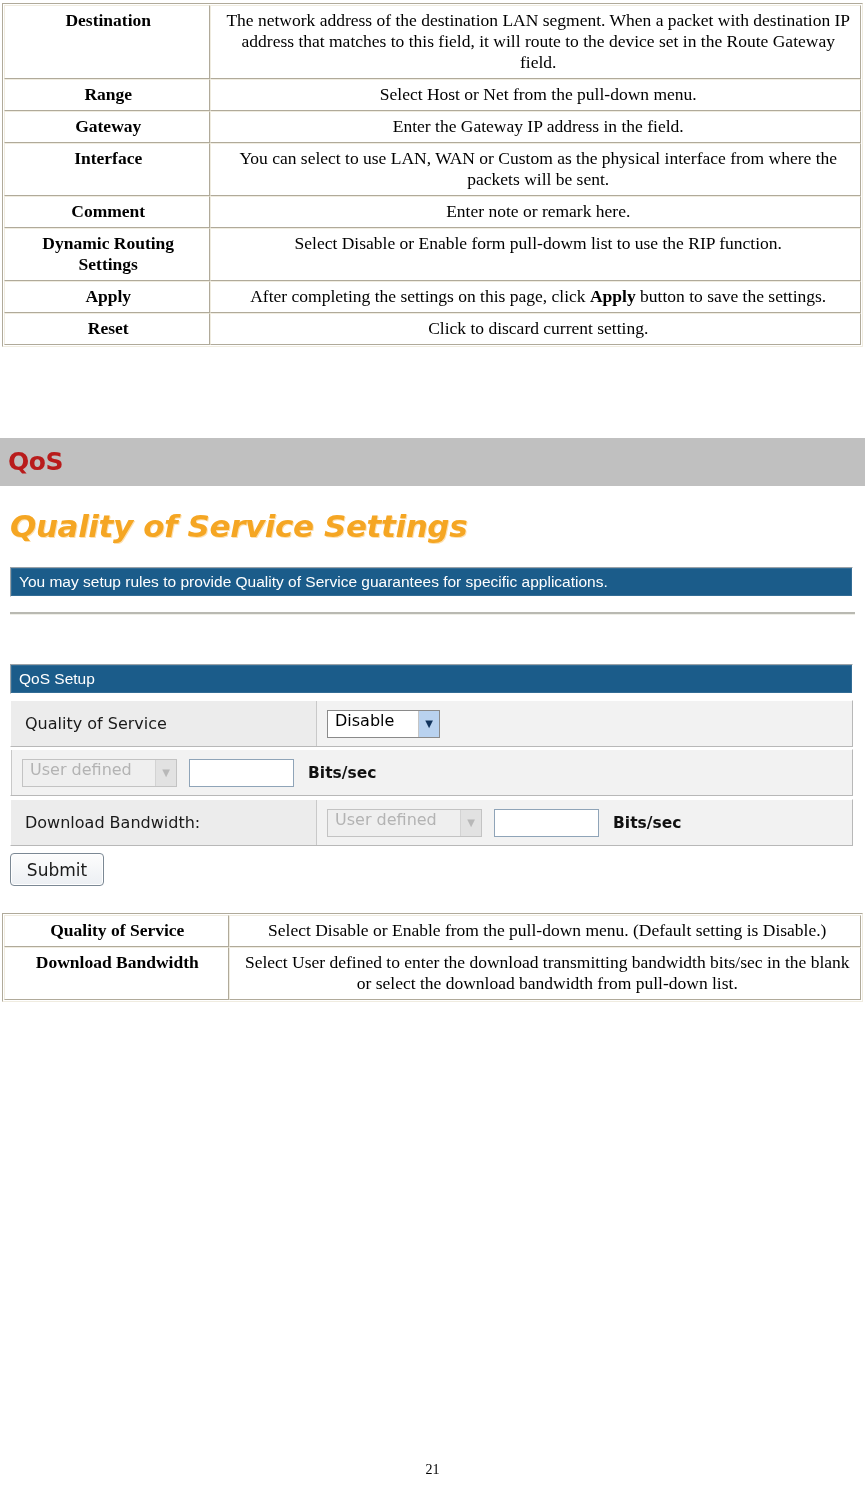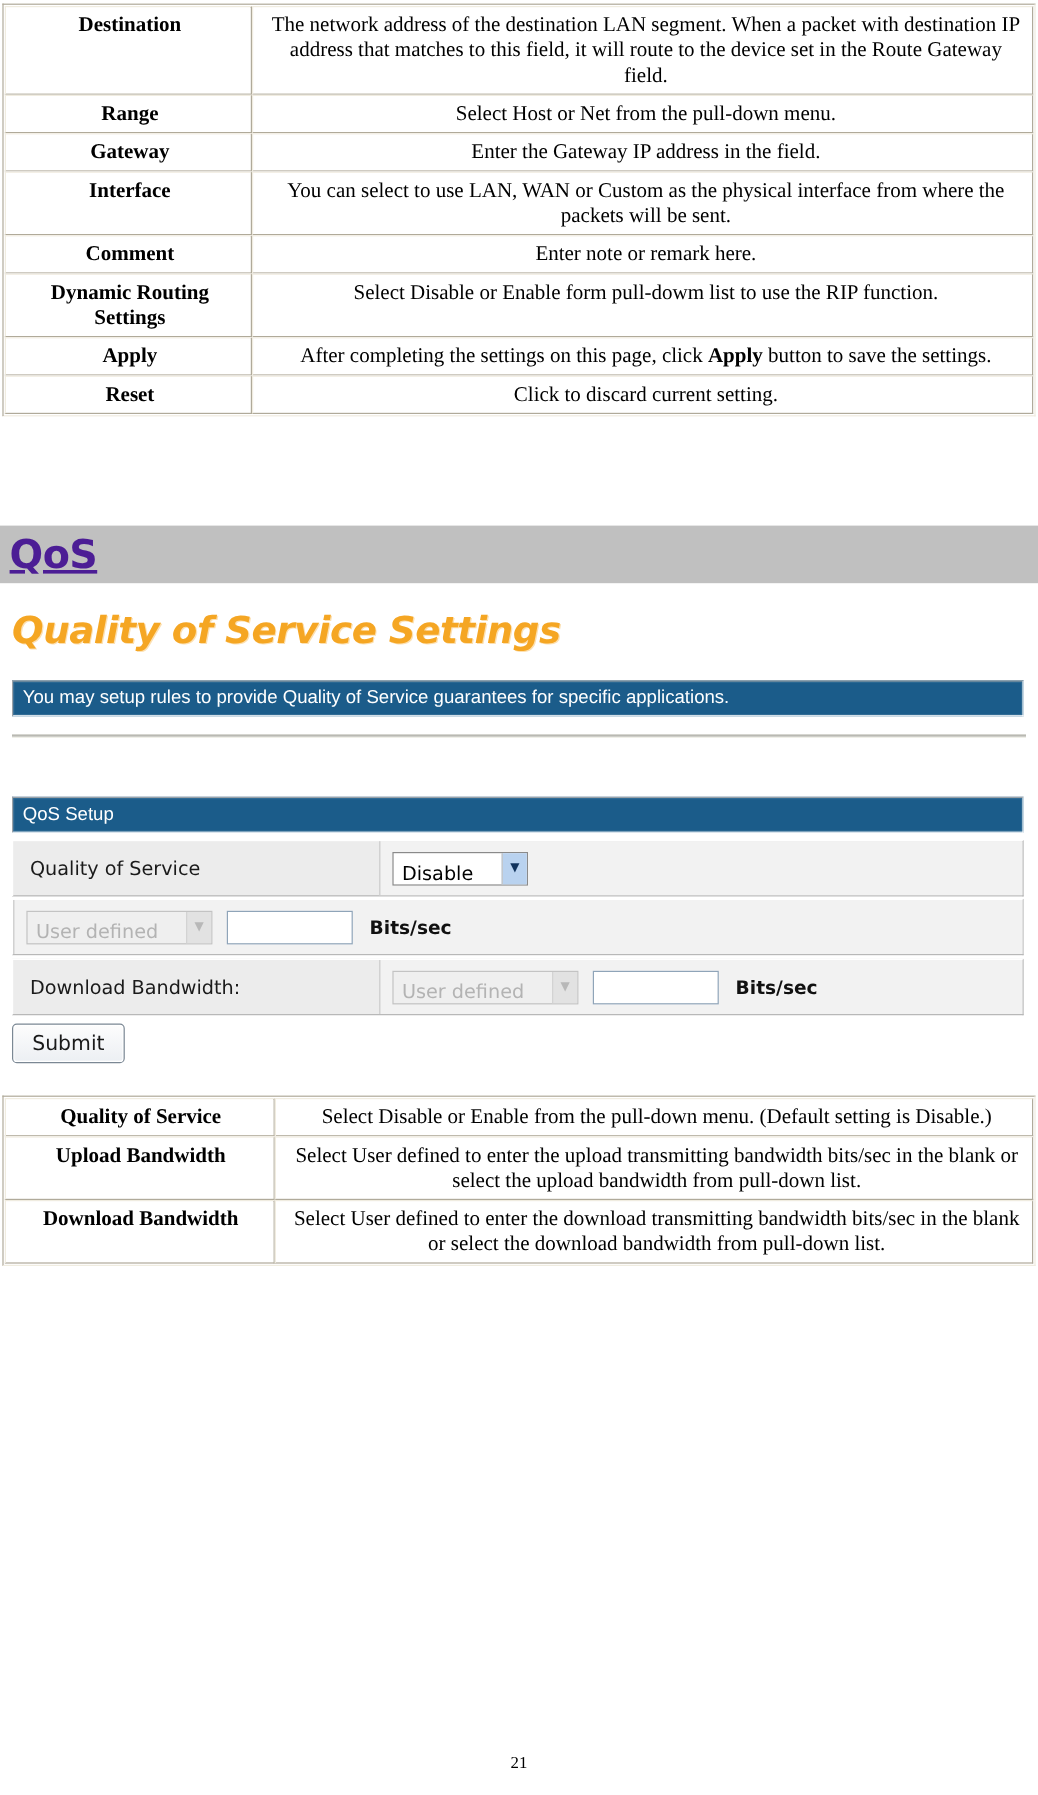--- a/index.html
+++ b/index.html
@@ -65,26 +65,25 @@
     position: absolute;
     left: 0;
     top: 438px;
     width: 865px;
     height: 48px;
     background: #c0c0c0;
   }
   #qos-band .h {
     font-family: "DejaVu Sans", sans-serif;
     font-weight: bold;
-    font-size: 33px;
+    font-size: 25px;
     line-height: 48px;
     padding-left: 8px;
-    color: #4c1d95;
+    color: #b91c1c;
     letter-spacing: -0.5px;
-    text-decoration: underline;
   }
 
   
   #router-shot {
     position: absolute;
     left: 0;
     top: 498px;
     width: 865px;
     height: 398px;
     background: #ffffff;
@@ -173,21 +172,21 @@
     padding-left: 10px;
     box-sizing: border-box;
   }
   #row-qos  { top: 202px; }
   #row-up   { top: 251px; }
   #row-down { top: 301px; }
 
   
   .sel {
     display: inline-flex;
-    align-items: flex-end;
+    align-items: flex-start;
     height: 28px;
     background: #ffffff;
     border: 1px solid #8a8a8a;
     box-sizing: border-box;
     font-family: "DejaVu Sans", sans-serif;
     font-size: 16px;
     color: #000000;
     padding-left: 7px;
   }
   .sel .txt { padding-right: 9px; white-space: nowrap; }
@@ -374,24 +373,20 @@
     <colgroup>
         <col class="c1">
         <col class="c2">
       </colgroup>
     <tbody>
       <tr>
         <td class="key">Quality of Service</td>
         <td class="val">Select Disable or Enable from the pull-down menu. (Default setting is Disable.)</td>
       </tr>
       <tr>
-        <td class="key">Upload Bandwidth</td>
-        <td class="val">Select User defined to enter the upload transmitting bandwidth bits/sec in the blank or select the upload bandwidth from pull-down list.</td>
-      </tr>
-      <tr>
         <td class="key">Download Bandwidth</td>
         <td class="val">Select User defined to enter the download transmitting bandwidth bits/sec in the blank or select the download bandwidth from pull-down list.</td>
       </tr>
     </tbody>
   </table>
 </div>
 
 <div id="page-no">21</div>
 
 </body></html>

